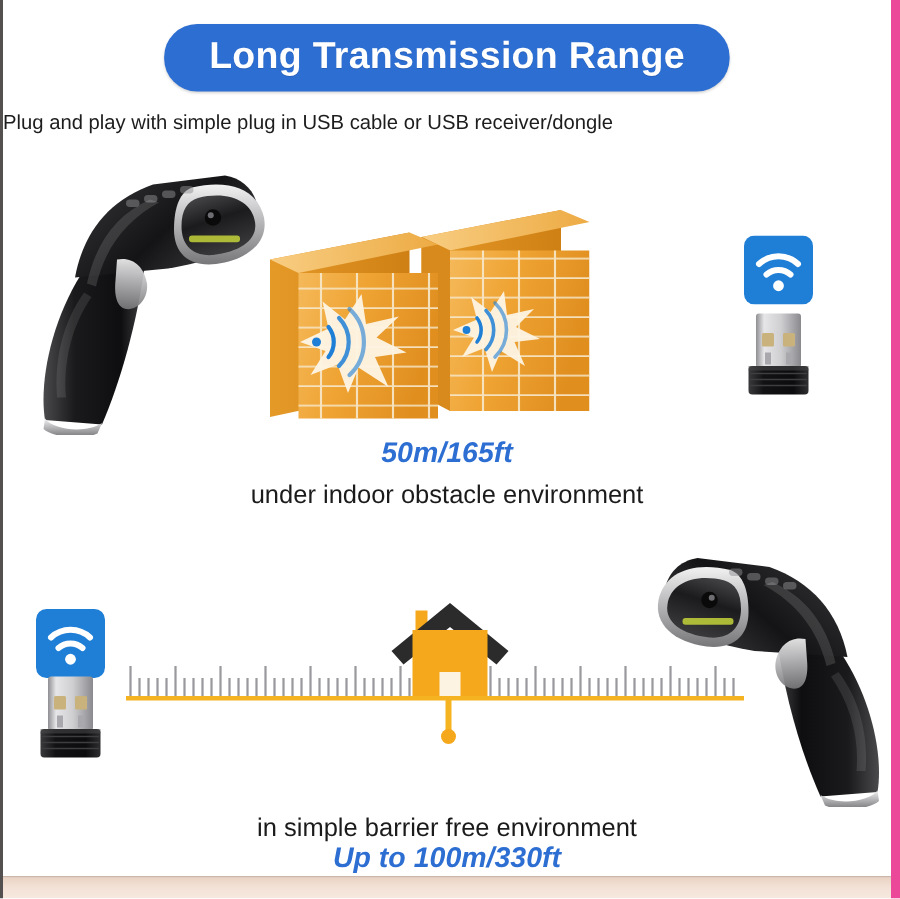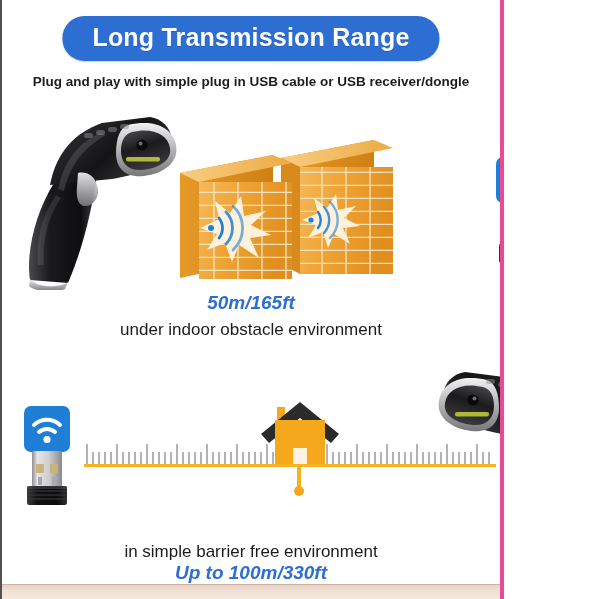--- a/index.html
+++ b/index.html
@@ -2,27 +2,27 @@
 <html><head>
 <meta charset="utf-8">
 <style>
   html, body {
     margin: 0;
     padding: 0;
     background: #ffffff;
   }
   #page {
     position: relative;
-    width: 504px;
+    width: 600px;
     height: 599px;
     background: #ffffff;
     overflow: hidden;
     font-family: "Liberation Sans", sans-serif;
     border-left: 2px solid #53504f;
-    border-right: 4px solid #ec4899;
+    border-right: 6px solid #ec4899;
     box-sizing: border-box;
   }
 
   
   .bottom-strip {
     position: absolute;
     left: 0; right: 0; bottom: 0;
     height: 14px;
     background: linear-gradient(180deg, #e8d2c3 0%, #f2e0d4 40%, #f7e9e0 100%);
     border-top: 1px solid #cbb6a7;
@@ -47,24 +47,24 @@
     white-space: nowrap;
     font-family: "Liberation Sans", sans-serif;
     text-shadow: 0 1px 0 rgba(0,0,0,0.12);
   }
 
   .subtitle {
     position: absolute;
     top: 74px;
     left: 0;
     width: 100%;
-    text-align: center;
+    text-align: left;
     font-size: 13.5px;
     color: #1d1d1d;
-    font-weight: 700;
+    font-weight: 400;
   }
 
   
   .cap-big {
     position: absolute;
     width: 100%;
     left: 0;
     text-align: center;
     color: #2d6ed2;
     font-weight: bold;

